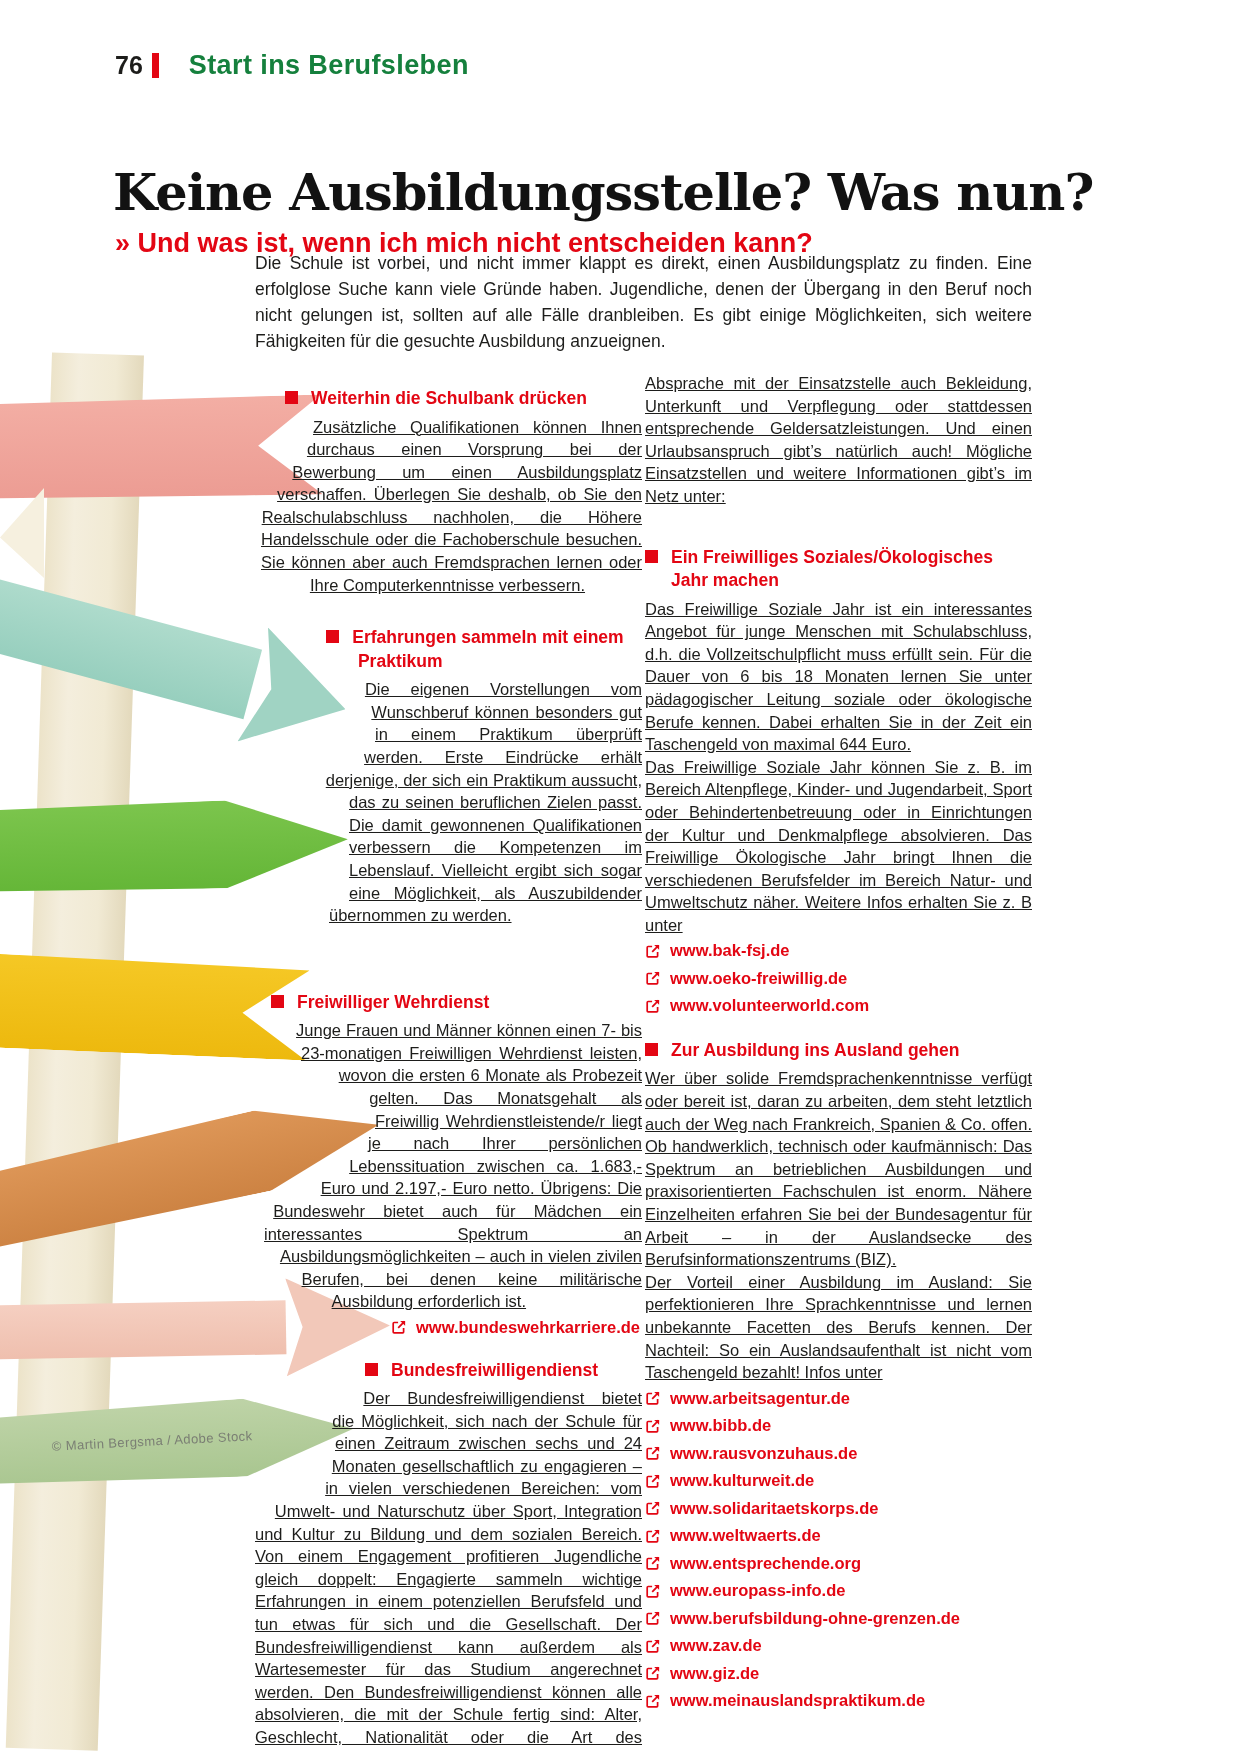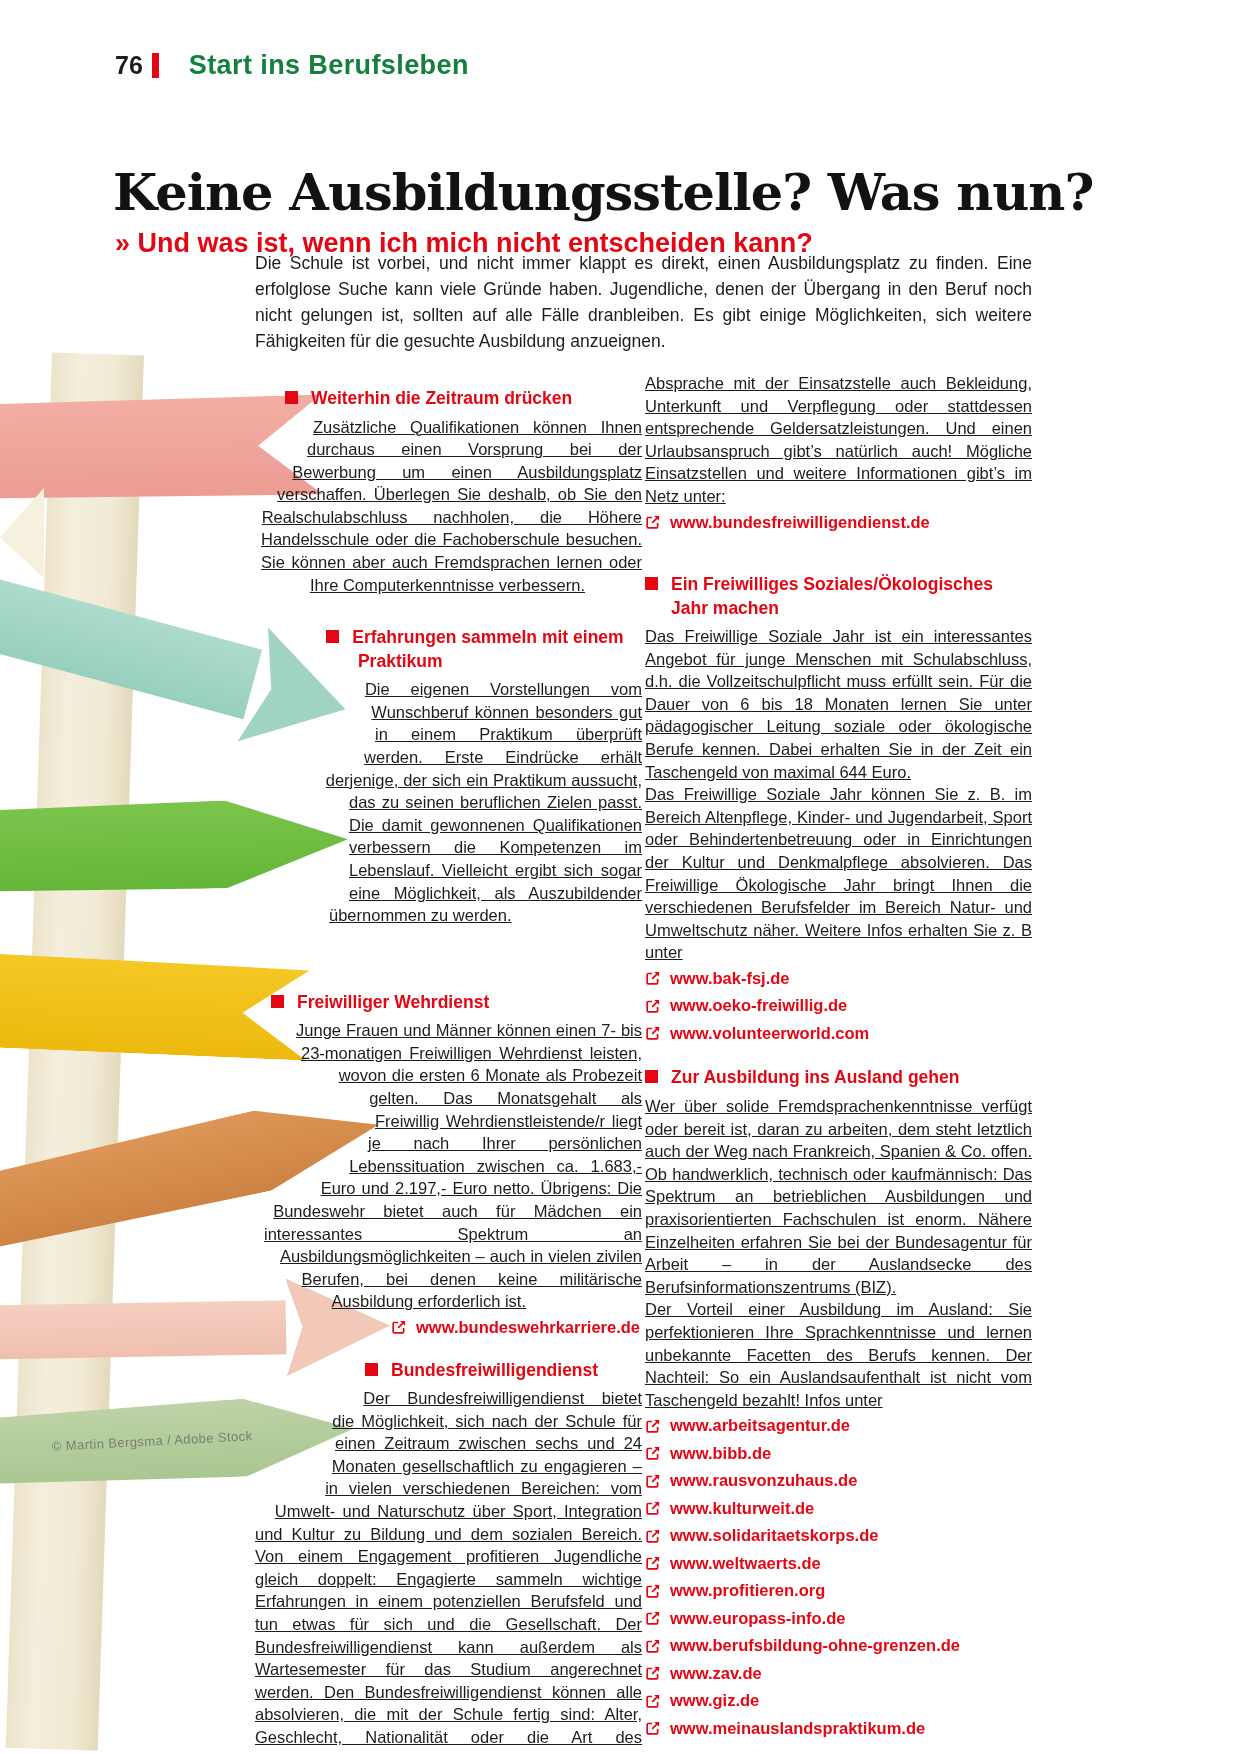--- a/index.html
+++ b/index.html
@@ -110,47 +110,39 @@
       <div class="shaft"></div>
       <div class="head"></div>
     </div>
     <div class="arrow a-sage">
       <span class="credit">© Martin Bergsma / Adobe Stock</span>
     </div>
   </div>
 
   <div class="col col-left" id="col-left">
     <div class="wrap-shape"></div>
-  <div class="sec-heading" style="margin-top: 22px;"><span class="sq"></span><span>Weiterhin die Zeitraum drücken</span></div>
+  <div class="sec-heading" style="margin-top: 22px;"><span class="sq"></span><span>Weiterhin die Schulbank drücken</span></div>
       <p>Zusätzliche Qualifikationen können Ihnen durchaus einen Vorsprung bei der Bewerbung um einen Ausbildungsplatz verschaffen. Überlegen Sie deshalb, ob Sie den Realschulabschluss nachholen, die Höhere Handelsschule oder die Fachoberschule besuchen. Sie können aber auch Fremdsprachen lernen oder Ihre Computerkenntnisse verbessern.</p>
       <div class="sec-heading" style="margin-top: 30px;"><span class="sq"></span><span>Erfahrungen sammeln mit einem Praktikum</span></div>
       <p>Die eigenen Vorstellungen vom Wunschberuf können besonders gut in einem Praktikum überprüft werden. Erste Eindrücke erhält derjenige, der sich ein Praktikum aussucht, das zu seinen beruflichen Zielen passt. Die damit gewonnenen Qualifikationen verbessern die Kompetenzen im Lebenslauf. Vielleicht ergibt sich sogar eine Möglichkeit, als Auszubildender übernommen zu werden.</p>
       <div class="sec-heading" style="margin-top: 64px;"><span class="sq"></span><span>Freiwilliger Wehrdienst</span></div>
       <p>Junge Frauen und Männer können einen 7- bis 23-monatigen Freiwilligen Wehrdienst leisten, wovon die ersten 6 Monate als Probezeit gelten. Das Monatsgehalt als Freiwillig Wehrdienstleistende/r liegt je nach Ihrer persönlichen Lebenssituation zwischen ca. 1.683,- Euro und 2.197,- Euro netto. Übrigens: Die Bundeswehr bietet auch für Mädchen ein interessantes Spektrum an Ausbildungsmöglichkeiten – auch in vielen zivilen Berufen, bei denen keine militärische Ausbildung erforderlich ist.</p>
       <div class="link-row">
         <svg width="16" height="16" viewBox="0 0 16 16">
           <path d="M12.6 9v4a.9.9 0 0 1-.9.9H3.1a.9.9 0 0 1-.9-.9V4.4c0-.5.4-.9.9-.9h4" fill="none" stroke="#e30613" stroke-width="1.7"></path>
           <path d="M7.2 8.8 13.6 2.4" fill="none" stroke="#e30613" stroke-width="1.8"></path>
           <path d="M9.2 1.9h4.9v4.9z" fill="#e30613"></path>
         </svg>
         <span>www.bundeswehrkarriere.de</span>
       </div>
       <div class="sec-heading" style="margin-top: 18px;"><span class="sq"></span><span>Bundesfreiwilligendienst</span></div>
       <p>Der Bundesfreiwilligendienst bietet die Möglichkeit, sich nach der Schule für einen Zeitraum zwischen sechs und 24 Monaten gesellschaftlich zu engagieren – in vielen verschiedenen Bereichen: vom Umwelt- und Naturschutz über Sport, Integration und Kultur zu Bildung und dem sozialen Bereich. Von einem Engagement profitieren Jugendliche gleich doppelt: Engagierte sammeln wichtige Erfahrungen in einem potenziellen Berufsfeld und tun etwas für sich und die Gesellschaft. Der Bundesfreiwilligendienst kann außerdem als Wartesemester für das Studium angerechnet werden. Den Bundesfreiwilligendienst können alle absolvieren, die mit der Schule fertig sind: Alter, Geschlecht, Nationalität oder die Art des Schulabschlusses spielen keine Rolle.</p>
     </div>
   <div class="col col-right" id="col-right">
       <p>Absprache mit der Einsatzstelle auch Bekleidung, Unterkunft und Verpflegung oder stattdessen entsprechende Geldersatzleistungen. Und einen Urlaubsanspruch gibt’s natürlich auch! Mögliche Einsatzstellen und weitere Informationen gibt’s im Netz unter:</p>
-      <div class="link-row">
-        <svg width="16" height="16" viewBox="0 0 16 16">
-          <path d="M12.6 9v4a.9.9 0 0 1-.9.9H3.1a.9.9 0 0 1-.9-.9V4.4c0-.5.4-.9.9-.9h4" fill="none" stroke="#e30613" stroke-width="1.7"></path>
-          <path d="M7.2 8.8 13.6 2.4" fill="none" stroke="#e30613" stroke-width="1.8"></path>
-          <path d="M9.2 1.9h4.9v4.9z" fill="#e30613"></path>
-        </svg>
-        <span>www.bundesfreiwilligendienst.de</span>
-      </div>
       <div class="sec-heading" style="margin-top: 38px;"><span class="sq"></span><span>Ein Freiwilliges Soziales/Ökologisches Jahr machen</span></div>
       <p>Das Freiwillige Soziale Jahr ist ein interessantes Angebot für junge Menschen mit Schulabschluss, d.h. die Vollzeitschulpflicht muss erfüllt sein. Für die Dauer von 6 bis 18 Monaten lernen Sie unter pädagogischer Leitung soziale oder ökologische Berufe kennen. Dabei erhalten Sie in der Zeit ein Taschengeld von maximal 644 Euro.</p>
       <p>Das Freiwillige Soziale Jahr können Sie z. B. im Bereich Altenpflege, Kinder- und Jugendarbeit, Sport oder Behindertenbetreuung oder in Einrichtungen der Kultur und Denkmalpflege absolvieren. Das Freiwillige Ökologische Jahr bringt Ihnen die verschiedenen Berufsfelder im Bereich Natur- und Umweltschutz näher. Weitere Infos erhalten Sie z. B unter</p>
       <div class="link-row">
         <svg width="16" height="16" viewBox="0 0 16 16">
           <path d="M12.6 9v4a.9.9 0 0 1-.9.9H3.1a.9.9 0 0 1-.9-.9V4.4c0-.5.4-.9.9-.9h4" fill="none" stroke="#e30613" stroke-width="1.7"></path>
           <path d="M7.2 8.8 13.6 2.4" fill="none" stroke="#e30613" stroke-width="1.8"></path>
           <path d="M9.2 1.9h4.9v4.9z" fill="#e30613"></path>
         </svg>
         <span>www.bak-fsj.de</span>
@@ -221,21 +213,21 @@
           <path d="M9.2 1.9h4.9v4.9z" fill="#e30613"></path>
         </svg>
         <span>www.weltwaerts.de</span>
       </div>
       <div class="link-row">
         <svg width="16" height="16" viewBox="0 0 16 16">
           <path d="M12.6 9v4a.9.9 0 0 1-.9.9H3.1a.9.9 0 0 1-.9-.9V4.4c0-.5.4-.9.9-.9h4" fill="none" stroke="#e30613" stroke-width="1.7"></path>
           <path d="M7.2 8.8 13.6 2.4" fill="none" stroke="#e30613" stroke-width="1.8"></path>
           <path d="M9.2 1.9h4.9v4.9z" fill="#e30613"></path>
         </svg>
-        <span>www.profitieren.org</span>
+        <span>www.entsprechende.org</span>
       </div>
       <div class="link-row">
         <svg width="16" height="16" viewBox="0 0 16 16">
           <path d="M12.6 9v4a.9.9 0 0 1-.9.9H3.1a.9.9 0 0 1-.9-.9V4.4c0-.5.4-.9.9-.9h4" fill="none" stroke="#e30613" stroke-width="1.7"></path>
           <path d="M7.2 8.8 13.6 2.4" fill="none" stroke="#e30613" stroke-width="1.8"></path>
           <path d="M9.2 1.9h4.9v4.9z" fill="#e30613"></path>
         </svg>
         <span>www.europass-info.de</span>
       </div>
       <div class="link-row">

